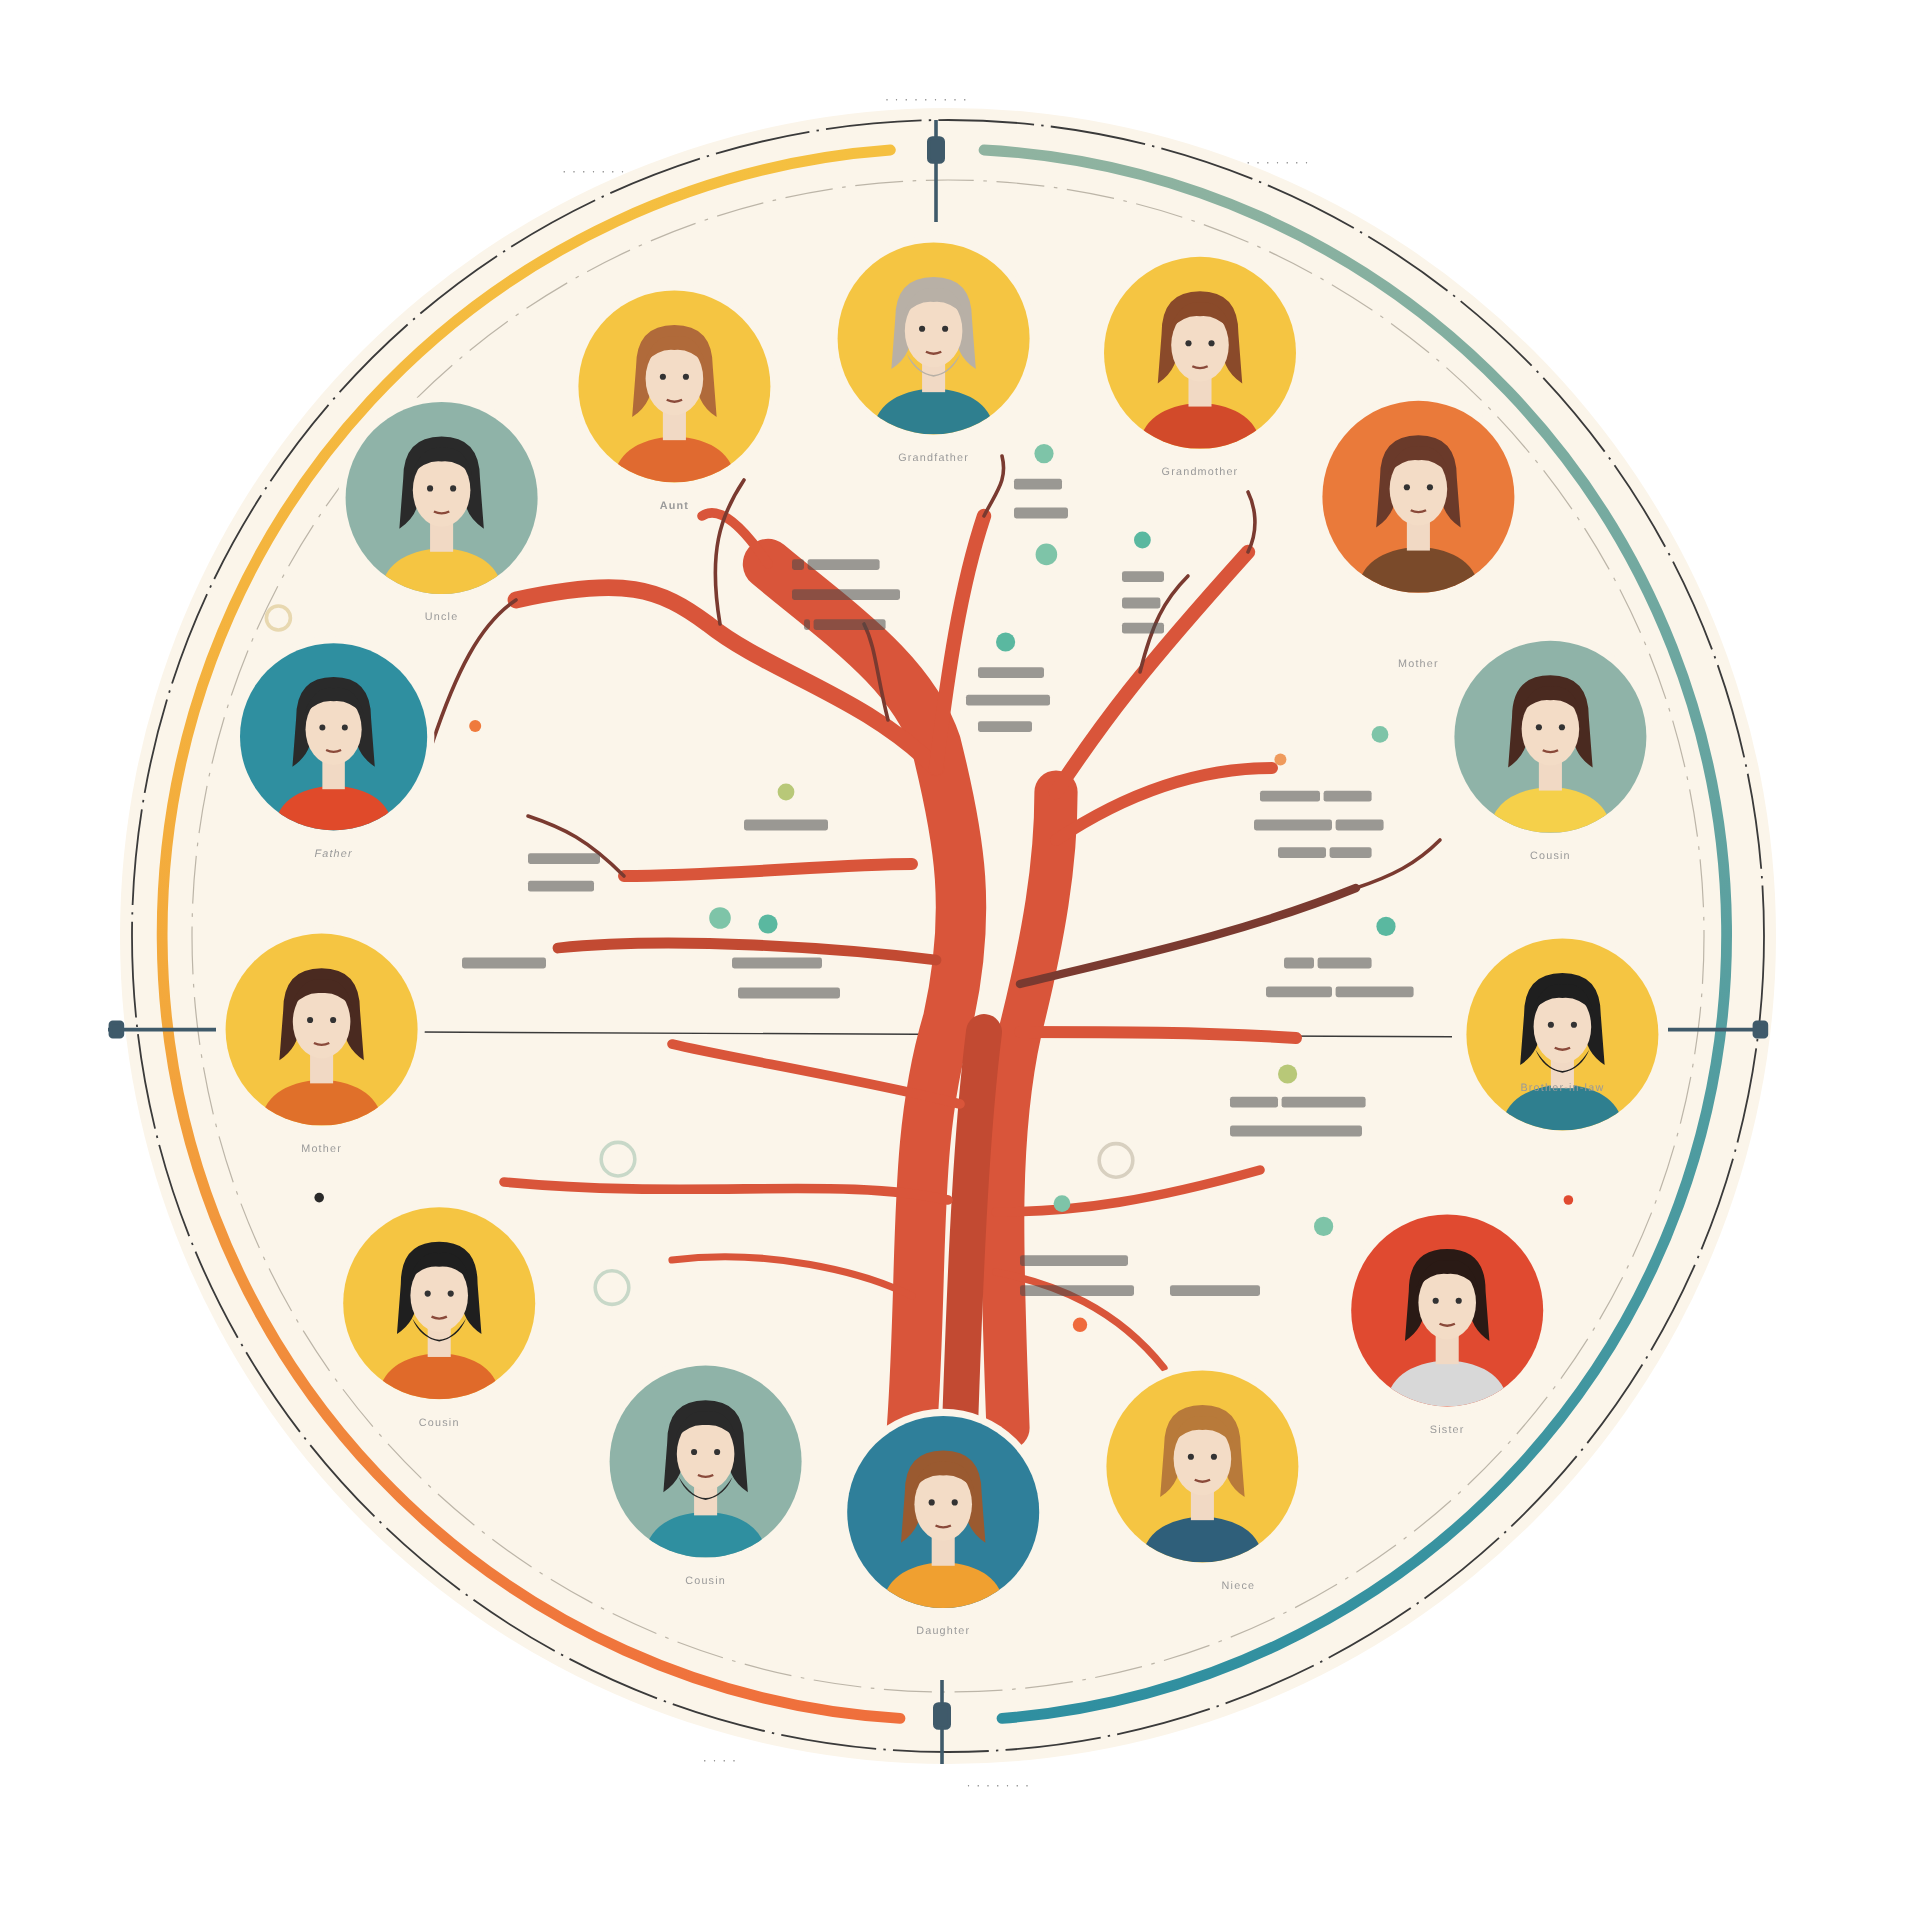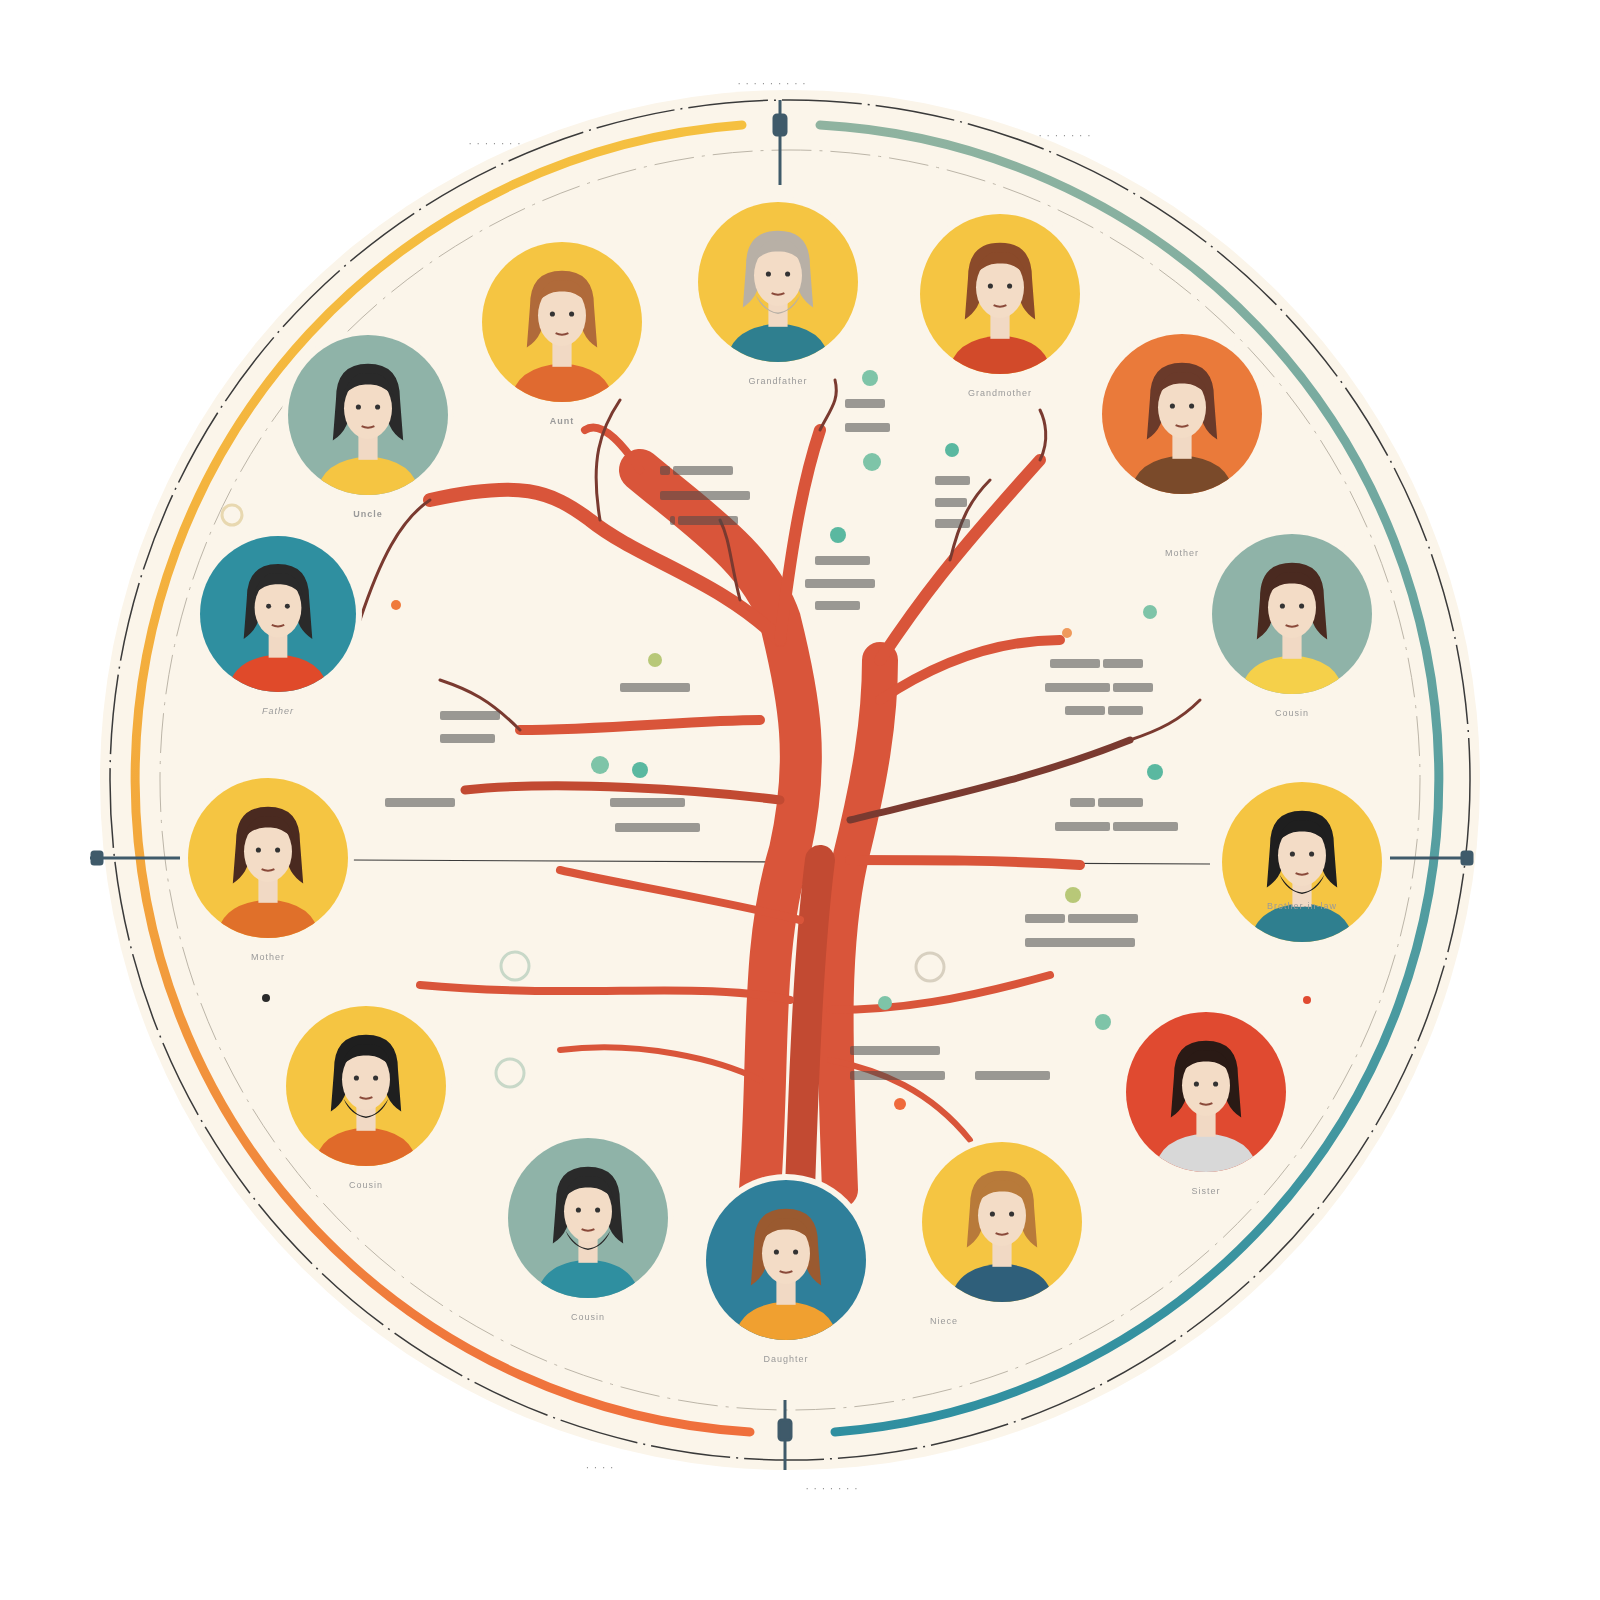--- a/index.html
+++ b/index.html
@@ -265,21 +265,21 @@
     <rect x="44" y="62" width="12" height="16" fill="#f1d9c4"></rect>
     <path d="M30 40 Q30 18 50 18 Q70 18 70 40 L72 66 Q60 58 62 44 L38 44 Q40 58 28 66Z" fill="#2a2a2a"></path>
     <ellipse cx="50" cy="46" rx="15" ry="19" fill="#f3dcc6"></ellipse>
     <path d="M34 38 Q40 22 50 24 Q62 22 66 38 Q58 30 50 31 Q42 30 34 38Z" fill="#2a2a2a"></path>
     <circle cx="44" cy="45" r="1.6" fill="#333"></circle>
           <circle cx="56" cy="45" r="1.6" fill="#333"></circle>
     <path d="M46 57 Q50 59 54 57" stroke="#8a4a3a" stroke-width="1.2" fill="none"></path>
 
   </svg>
       </div>
-      <div class="caption" style="left: 368px; top: 509px; color: rgb(154, 154, 154); font-size: 9px; font-weight: bold;">Uncle</div>
+      <div class="caption" style="left: 368px; top: 509px; color: rgb(154, 154, 154); font-size: 9px;">Uncle</div>
       <div class="portrait" style="left: 200px; top: 536px; width: 156px; height: 156px; background: rgb(47, 143, 160);">
         <svg viewBox="0 0 100 100">
     <path d="M18 100 Q20 78 50 76 Q80 78 82 100Z" fill="#e04a2a"></path>
     <rect x="44" y="62" width="12" height="16" fill="#f1d9c4"></rect>
     <path d="M30 40 Q30 18 50 18 Q70 18 70 40 L72 66 Q60 58 62 44 L38 44 Q40 58 28 66Z" fill="#2a2a2a"></path>
     <ellipse cx="50" cy="46" rx="15" ry="19" fill="#f3dcc6"></ellipse>
     <path d="M34 38 Q40 22 50 24 Q62 22 66 38 Q58 30 50 31 Q42 30 34 38Z" fill="#2a2a2a"></path>
     <circle cx="44" cy="45" r="1.6" fill="#333"></circle>
           <circle cx="56" cy="45" r="1.6" fill="#333"></circle>
     <path d="M46 57 Q50 59 54 57" stroke="#8a4a3a" stroke-width="1.2" fill="none"></path>
@@ -377,21 +377,21 @@
     <rect x="44" y="62" width="12" height="16" fill="#f1d9c4"></rect>
     <path d="M30 40 Q30 18 50 18 Q70 18 70 40 L72 66 Q60 58 62 44 L38 44 Q40 58 28 66Z" fill="#b87a3a"></path>
     <ellipse cx="50" cy="46" rx="15" ry="19" fill="#f3dcc6"></ellipse>
     <path d="M34 38 Q40 22 50 24 Q62 22 66 38 Q58 30 50 31 Q42 30 34 38Z" fill="#b87a3a"></path>
     <circle cx="44" cy="45" r="1.6" fill="#333"></circle>
           <circle cx="56" cy="45" r="1.6" fill="#333"></circle>
     <path d="M46 57 Q50 59 54 57" stroke="#8a4a3a" stroke-width="1.2" fill="none"></path>
 
   </svg>
       </div>
-      <div class="caption" style="left: 944px; top: 1316px; color: rgb(154, 154, 154); font-size: 9px;">Niece</div>
+      <div class="caption" style="left: 1032px; top: 1316px; color: rgb(154, 154, 154); font-size: 9px;">Niece</div>
       <div class="portrait" style="left: 706px; top: 1180px; width: 160px; height: 160px; background: rgb(47, 127, 154);">
         <svg viewBox="0 0 100 100">
     <path d="M18 100 Q20 78 50 76 Q80 78 82 100Z" fill="#f0a030"></path>
     <rect x="44" y="62" width="12" height="16" fill="#f1d9c4"></rect>
     <path d="M30 40 Q30 18 50 18 Q70 18 70 40 L72 66 Q60 58 62 44 L38 44 Q40 58 28 66Z" fill="#9a5a30"></path>
     <ellipse cx="50" cy="46" rx="15" ry="19" fill="#f3dcc6"></ellipse>
     <path d="M34 38 Q40 22 50 24 Q62 22 66 38 Q58 30 50 31 Q42 30 34 38Z" fill="#9a5a30"></path>
     <circle cx="44" cy="45" r="1.6" fill="#333"></circle>
           <circle cx="56" cy="45" r="1.6" fill="#333"></circle>
     <path d="M46 57 Q50 59 54 57" stroke="#8a4a3a" stroke-width="1.2" fill="none"></path>

